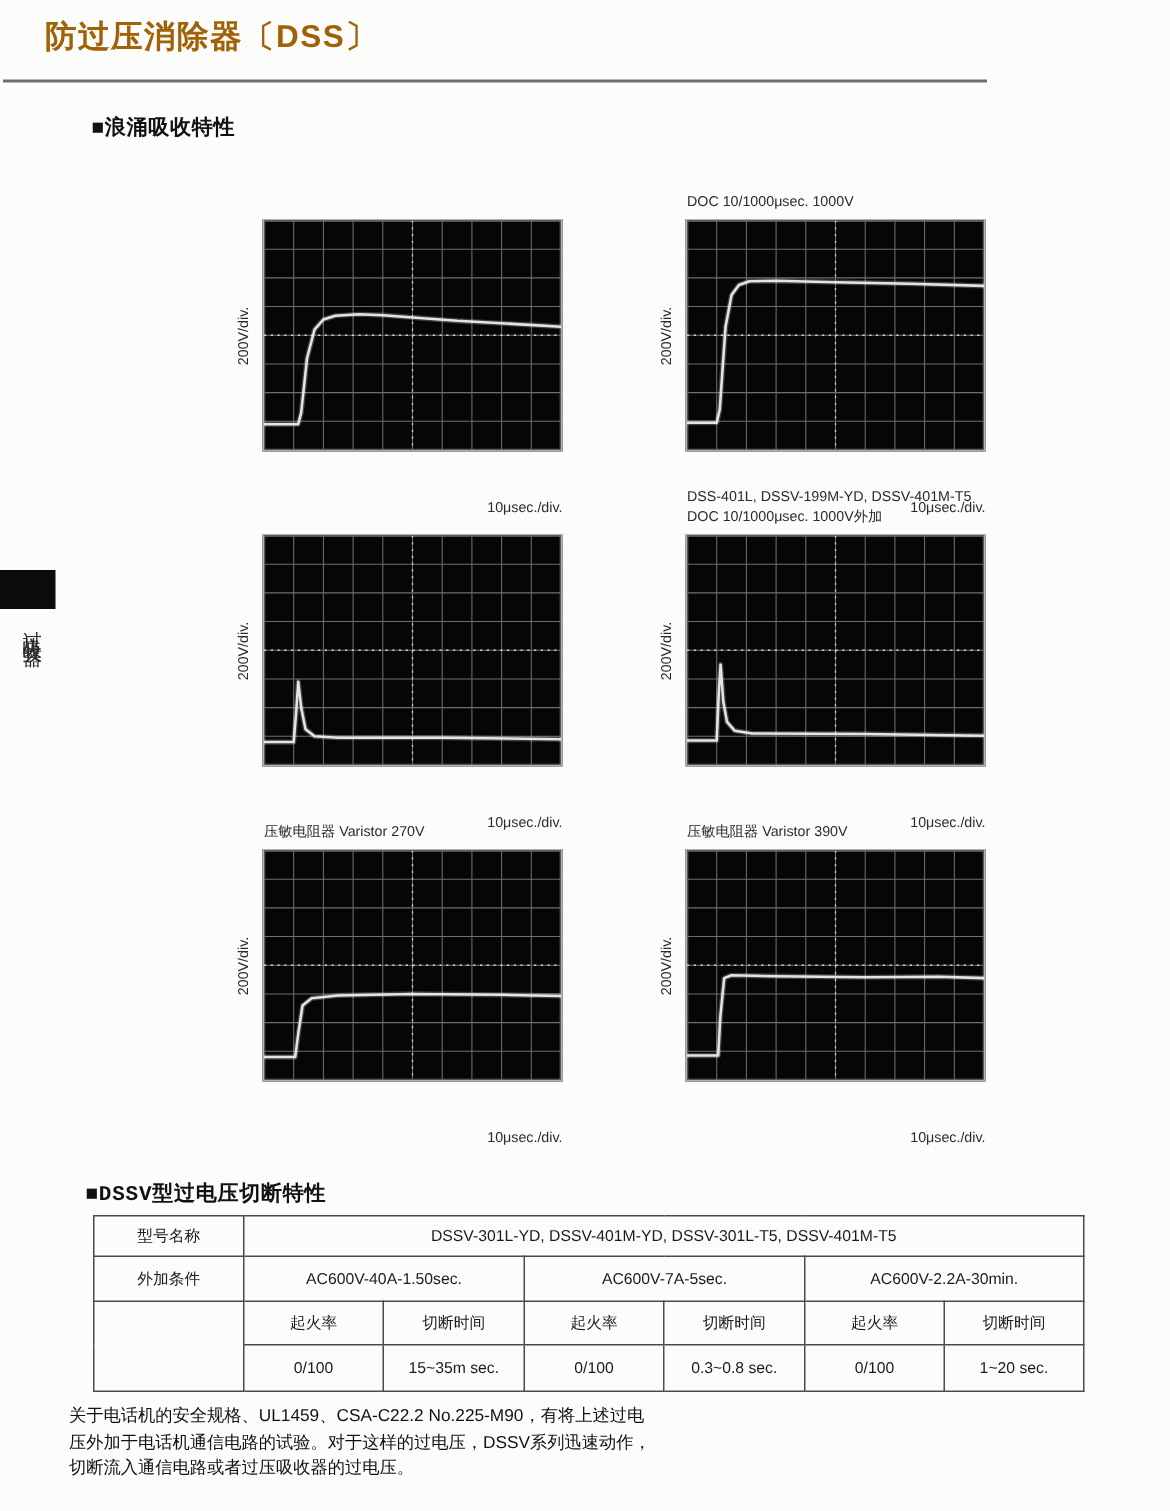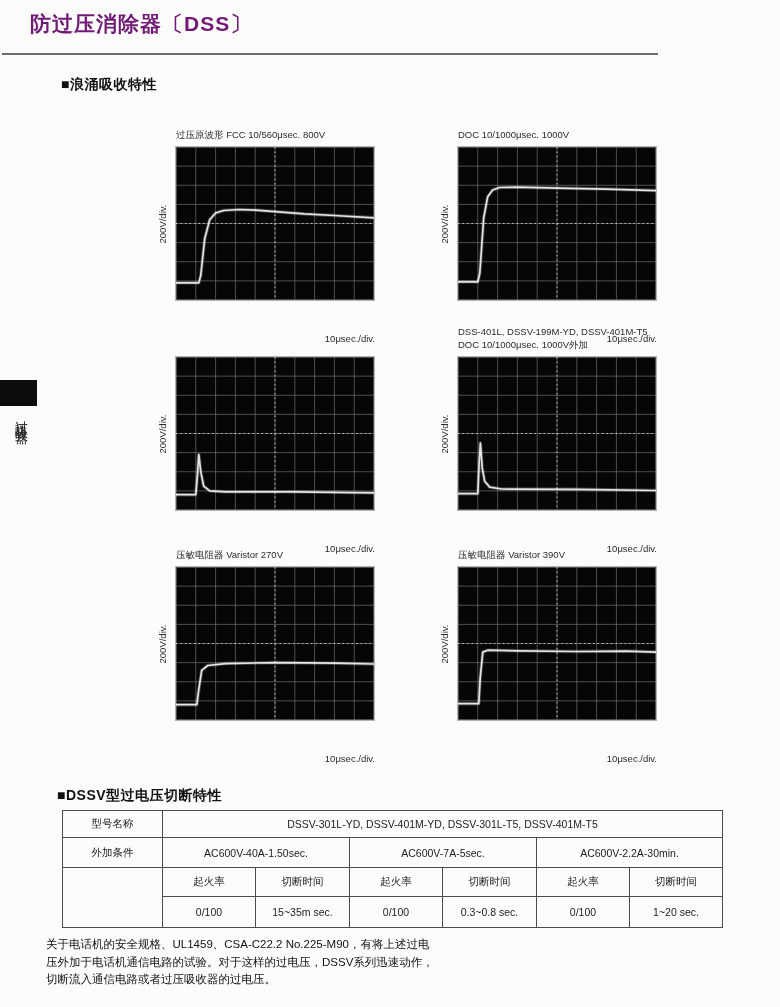--- a/index.html
+++ b/index.html
@@ -4,37 +4,38 @@
 <style>
   * { box-sizing: border-box; }
   html,body { margin:0; padding:0; }
   body {
     width:780px; height:1007px; position:relative; overflow:hidden;
     background:#fcfcfa; color:#1a1a1a;
     font-family:"Liberation Sans", sans-serif;
   }
   .page-title {
     position:absolute; left:30px; top:10px;
-    font-size:21px; font-weight:bold; letter-spacing:1px; color:#701a75;
+    font-size:21px; font-weight:bold; letter-spacing:1px; color:#a16207;
   }
   .title-rule {
     position:absolute; left:2px; top:53px; width:656px; height:2px;
     background:#6e6e6e;
   }
   .side-tab {
     position:absolute; left:0; top:380px; width:37px; height:26px;
     background:#0c0c0c;
   }
   .side-label {
     position:absolute; left:12px; top:410px;
     writing-mode:vertical-rl; font-size:13px; letter-spacing:3px; color:#2a2a2a;
   }
   .section-header {
     position:absolute; font-size:14px; font-weight:bold; color:#111;
     letter-spacing:0.5px;
+    font-family:Liberation Mono, monospace;
   }
   #sec-surge { left:61px; top:76px; }
   #sec-dssv  { left:57px; top:787px; }
 
   .panel { position:absolute; width:200px; height:155px; }
   .screen {
     width:200px; height:155px; background:#060606;
     border:1px solid #b2b2b2; overflow:hidden;
   }
   .caption {
@@ -76,21 +77,20 @@
 
 <div class="page-title">防过压消除器〔DSS〕</div>
 <div class="title-rule"></div>
 
 <div class="side-tab"></div>
 <div class="side-label">过压吸收器</div>
 
 <div class="section-header" id="sec-surge">■浪涌吸收特性</div>
 
 <div class="panel" style="left:175px; top:146px;">
-  <div class="caption">过压原波形 FCC 10/560μsec. 800V</div>
   <div class="ylabel">200V/div.</div>
   <div class="screen"><svg width="198" height="153">
         <line x1="0.5" y1="0" x2="0.5" y2="153" stroke="#6f6f6f" stroke-width="0.7"></line>
         <line x1="19.8" y1="0" x2="19.8" y2="153" stroke="#6f6f6f" stroke-width="0.7"></line>
         <line x1="39.6" y1="0" x2="39.6" y2="153" stroke="#6f6f6f" stroke-width="0.7"></line>
         <line x1="59.400000000000006" y1="0" x2="59.400000000000006" y2="153" stroke="#6f6f6f" stroke-width="0.7"></line>
         <line x1="79.2" y1="0" x2="79.2" y2="153" stroke="#6f6f6f" stroke-width="0.7"></line>
         <line x1="99" y1="0" x2="99" y2="153" stroke="#6f6f6f" stroke-width="0.7"></line>
         <line x1="118.80000000000001" y1="0" x2="118.80000000000001" y2="153" stroke="#6f6f6f" stroke-width="0.7"></line>
         <line x1="138.6" y1="0" x2="138.6" y2="153" stroke="#6f6f6f" stroke-width="0.7"></line>

